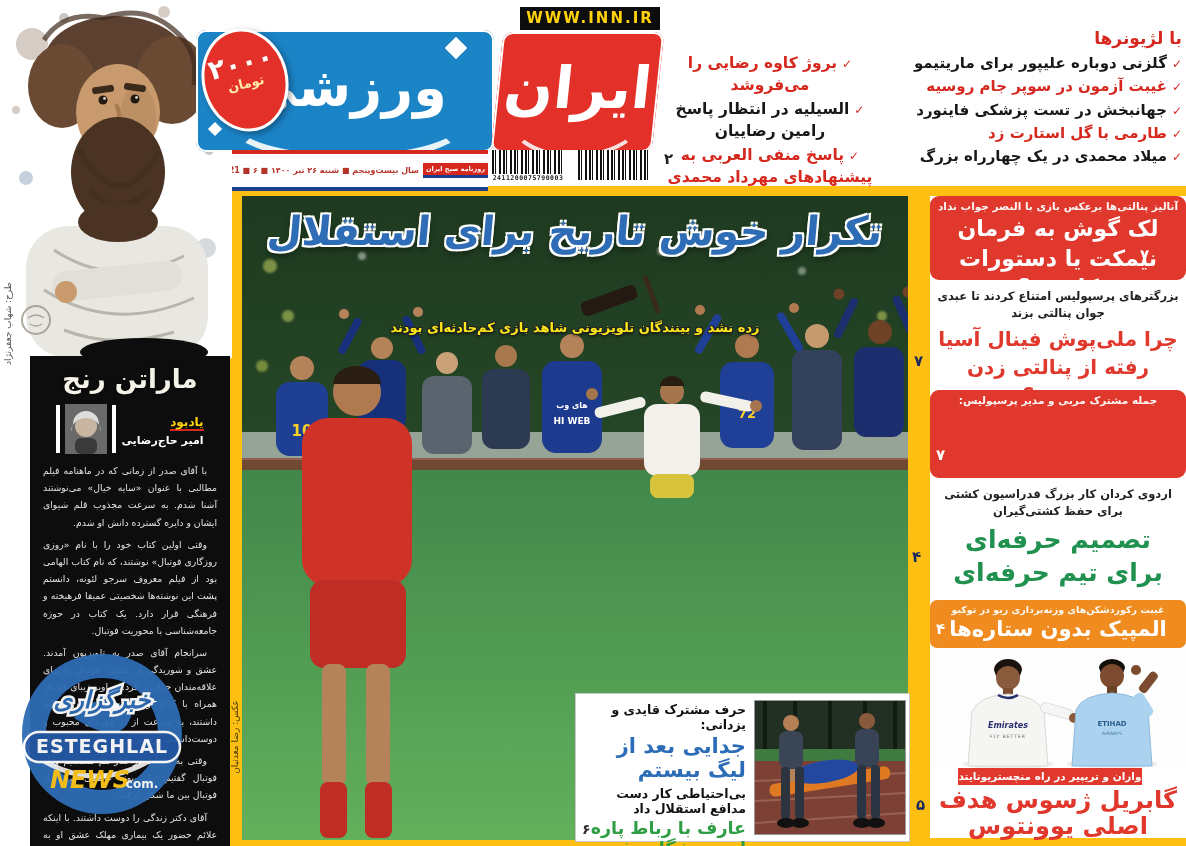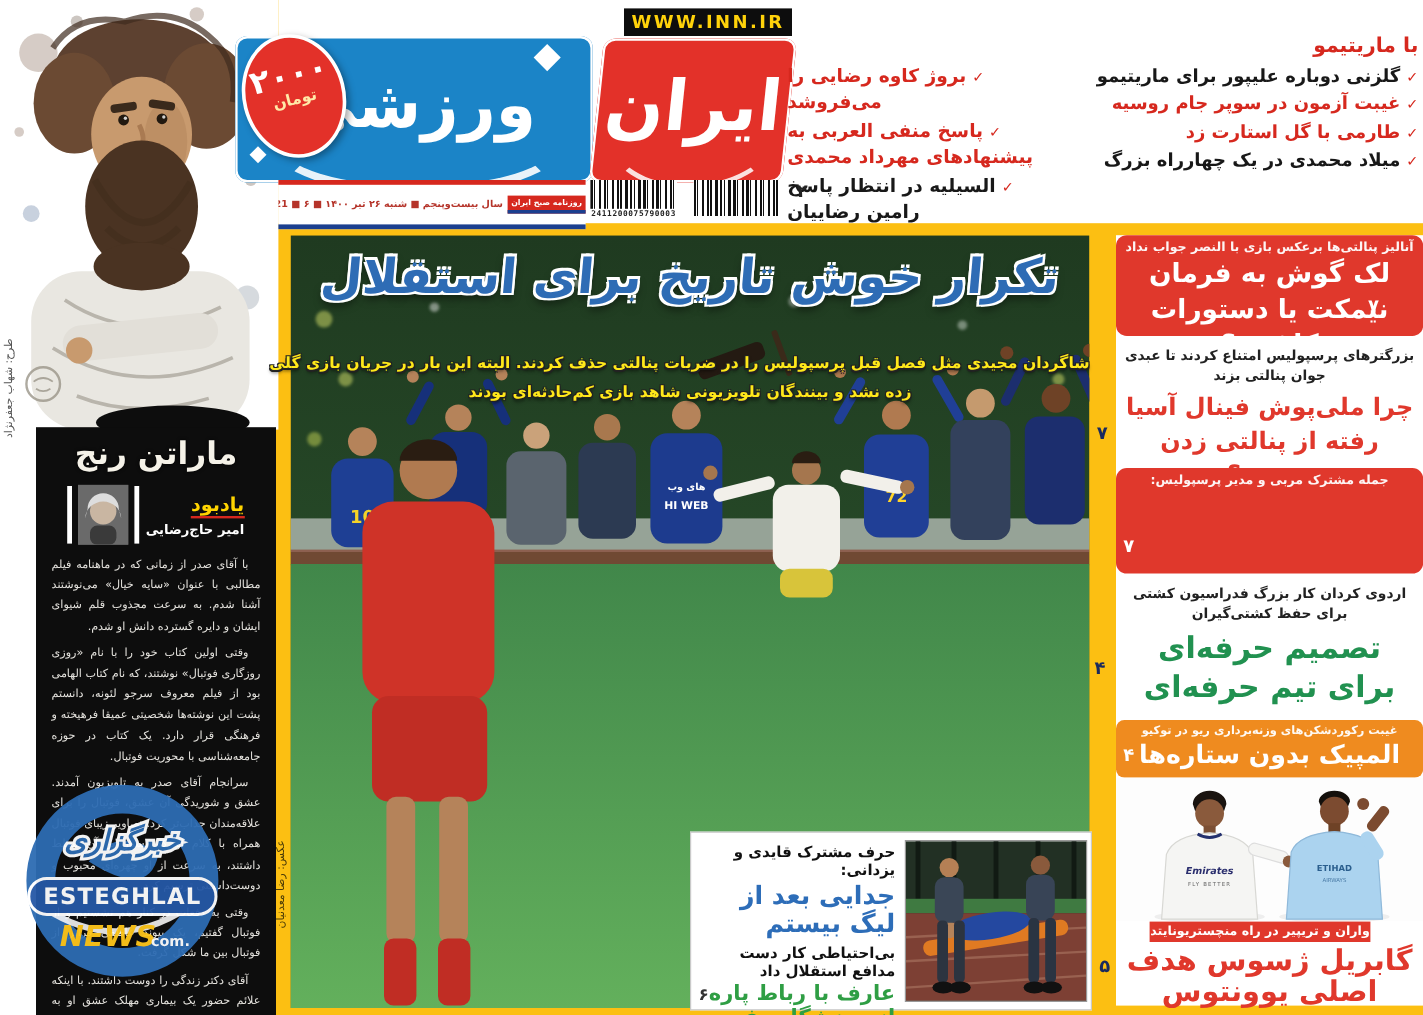--- a/index.html
+++ b/index.html
@@ -36,21 +36,21 @@
   #dateline{left:232px;top:150px;width:256px;height:33px;border-top:4px solid #d6281e;border-bottom:4px solid #1b3f8f;
             background:#fff;display:flex;align-items:center;direction:rtl;}
   #pub-label{background:#d6281e;color:#fff;font-size:6.5px;font-weight:bold;padding:2px 3px;
              border-bottom:3px solid #1b3f8f;margin-left:4px;white-space:nowrap;}
   #date-text{font-size:8px;color:#b5342a;font-weight:bold;white-space:nowrap;overflow:hidden;direction:rtl;}
 
   .barcode{position:absolute;top:150px;width:72px;height:33px;background:#fff;text-align:center;direction:ltr;}
   .barcode .bars{height:24px;background:repeating-linear-gradient(90deg,#111 0 2px,#fff 2px 3px,#111 3px 4px,#fff 4px 7px,#111 7px 9px,#fff 9px 11px);}
   .barcode .num{font-size:6.5px;color:#222;font-family:"DejaVu Sans Mono",monospace;letter-spacing:.5px;font-weight:bold;}
 
-  #tc-heads{left:656px;top:52px;width:228px;direction:rtl;text-align:left;}
+  #tc-heads{left:656px;top:52px;width:228px;direction:rtl;text-align:center;}
   #tc-heads .item{font-size:15.5px;font-weight:bold;line-height:1.42;margin-bottom:2px;}
   .check{color:#d6281e;font-size:12px;font-weight:bold;margin-left:5px;}
   #tc-num{left:664px;top:150px;font-size:15px;font-weight:bold;color:#222;}
 
   #legion{left:885px;top:28px;width:297px;direction:rtl;text-align:right;}
   #legion .title{color:#d6281e;font-size:17px;font-weight:bold;margin-bottom:4px;}
   #legion .item{font-size:15px;font-weight:bold;line-height:1.55;}
 
   
   #photo{left:242px;top:196px;width:666px;height:644px;overflow:hidden;}
@@ -88,21 +88,21 @@
   #rc-last-head{left:930px;top:787px;width:256px;text-align:center;font-size:24px;font-weight:bold;
                 color:#e0382c;line-height:1.1;}
 
   
   #obit{left:30px;top:356px;width:200px;height:490px;background:#0d0d0d;color:#e8e8e8;}
   #obit-title{text-align:center;color:#f5f2e8;font-size:26px;font-weight:bold;padding-top:8px;
               text-shadow:0 0 3px #000;}
   #byline{display:flex;flex-direction:row;align-items:center;justify-content:center;gap:5px;
           margin-top:10px;direction:rtl;}
   #byline .txt{text-align:right;}
-  #byline .tag{color:#ffd400;font-size:16px;font-weight:bold;border-bottom:2px solid #d6281e;display:inline-block;}
+  #byline .tag{color:#ffd400;font-size:12px;font-weight:bold;border-bottom:2px solid #d6281e;display:inline-block;}
   #byline .auth{color:#fff;font-size:11px;font-weight:bold;margin-top:3px;}
   .wbar{width:4px;height:48px;background:#fff;}
   #byline-photo{width:42px;height:50px;overflow:hidden;background:#666;}
   #obit-body{padding:8px 13px 0;text-align:justify;direction:rtl;}
   #obit-body p{font-size:9.3px;line-height:1.85;margin:0 0 5px;text-indent:10px;color:#e4e2dd;}
 
   #design-credit{left:3px;top:282px;font-size:9px;color:#555;}
   #photo-credit{left:230px;top:700px;font-size:9px;color:#4a3b08;}
 
   #watermark{left:16px;top:646px;width:172px;height:176px;z-index:6;}
@@ -177,29 +177,30 @@
   <div class="barcode" style="left:492px;">
     <div class="bars"></div>
     <div class="num">2411200075790003</div>
   </div>
   <div class="barcode" style="left:578px;">
     <div class="bars" style="height:30px"></div>
   </div>
 
   <div class="abs" id="tc-heads">
     <div class="item"><span class="check">✓</span><span class="c-red">بروژ کاوه رضایی را می‌فروشد</span></div>
+    <div class="item"><span class="check">✓</span><span class="c-black">السیلیه در انتظار پاسخ رامین رضاییان</span></div>
     <div class="item"><span class="check">✓</span><span class="c-red">پاسخ منفی العربی به پیشنهادهای مهرداد محمدی</span></div>
-    <div class="item"><span class="check">✓</span><span class="c-black">السیلیه در انتظار پاسخ رامین رضاییان</span></div>
   </div>
   <div class="abs" id="tc-num">۲</div>
 
   <div class="abs" id="legion">
-    <div class="title">با ماریتیمو</div>
+    <div class="title">با لژیونرها</div>
     <div class="item"><span class="check">✓</span><span class="c-black">گلزنی دوباره علیپور برای ماریتیمو</span></div>
     <div class="item"><span class="check">✓</span><span class="c-red">غیبت آزمون در سوپر جام روسیه</span></div>
+    <div class="item"><span class="check">✓</span><span class="c-black">جهانبخش در تست پزشکی فاینورد</span></div>
     <div class="item"><span class="check">✓</span><span class="c-red">طارمی با گل استارت زد</span></div>
     <div class="item"><span class="check">✓</span><span class="c-black">میلاد محمدی در یک چهارراه بزرگ</span></div>
   </div>
 
   <div class="abs" id="photo">
     <svg viewBox="0 0 666 644" preserveAspectRatio="none" width="666" height="644">
       <defs>
         <linearGradient id="gsky" x1="0" y1="0" x2="0" y2="1">
             <stop offset="0" stop-color="#1f3a20"></stop>
             <stop offset="1" stop-color="#2f5c31"></stop>
@@ -303,21 +304,20 @@
         <rect x="60" y="222" width="110" height="168" rx="26" fill="#cf3328"></rect>
         <rect x="68" y="384" width="96" height="88" rx="14" fill="#c02d24"></rect>
         <rect x="80" y="468" width="24" height="122" rx="8" fill="#b5835a"></rect>
           <rect x="124" y="468" width="24" height="122" rx="8" fill="#b5835a"></rect>
         <rect x="78" y="586" width="27" height="56" rx="8" fill="#c02d24"></rect>
           <rect x="123" y="586" width="27" height="56" rx="8" fill="#c02d24"></rect>
       </g>
     </svg>
   </div>
   <div class="abs" id="main-headline">تکرار خوش تاریخ برای استقلال</div>
-  <div class="abs subhead" id="sub1">شاگردان مجیدی مثل فصل قبل پرسپولیس را در ضربات پنالتی حذف کردند. البته این بار در جریان بازی گلی</div>
   <div class="abs subhead" id="sub2">زده نشد و بینندگان تلویزیونی شاهد بازی کم‌حادثه‌ای بودند</div>
 
   <div class="abs" id="info-box">
     <div id="ib-text">
       <div class="k">حرف مشترک قایدی و یزدانی:</div>
       <div id="ib-h1">جدایی بعد از لیگ بیستم</div>
       <div class="k">بی‌احتیاطی کار دست مدافع استقلال داد</div>
       <div id="ib-h2">عارف با رباط پاره از ورزشگاه رفت</div>
     </div>
     <div id="ib-photo">

